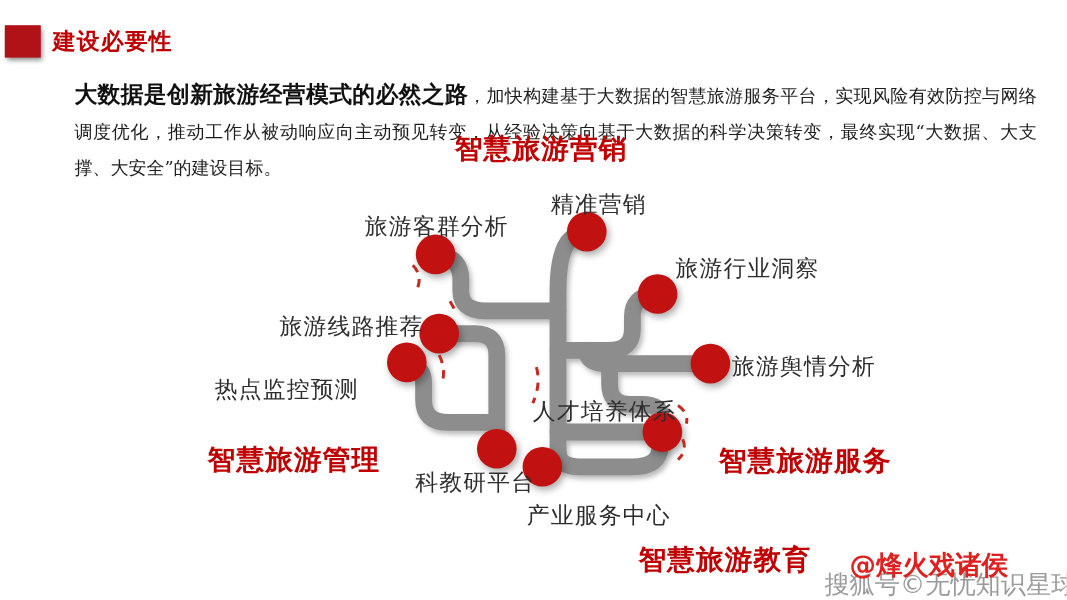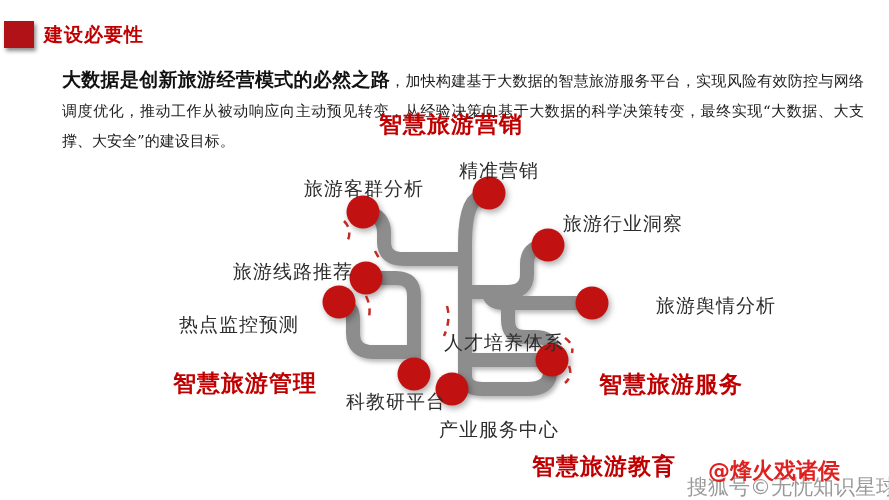--- a/index.html
+++ b/index.html
@@ -42,21 +42,21 @@
   .cat-label{
     position:absolute;
     font-size:23px;font-weight:bold;color:#c00000;letter-spacing:1px;white-space:nowrap;
   }
   
   .pos-kequn   {left:304px;top:176px;}
   .pos-jingzhun{left:459px;top:158px;}
   .pos-hangye  {left:563px;top:211px;}
   .pos-xianlu  {left:233px;top:259px;}
   .pos-redian  {left:179px;top:312px;}
-  .pos-yuqing  {left:610px;top:293px;margin-left:46px;}
+  .pos-yuqing  {left:610px;top:293px;}
   .pos-rencai  {left:444px;top:330px;}
   .pos-kejiao  {left:346px;top:389px;}
   .pos-chanye  {left:439px;top:417px;}
   .pos-yingxiao{left:379px;top:109px;}
   .pos-guanli  {left:173px;top:368px;}
   .pos-fuwu    {left:599px;top:369px;}
   .pos-jiaoyu  {left:512px;top:451px;margin-left:20px;}
   
   .wm-gray{
     position:absolute;left:687px;top:473px;

